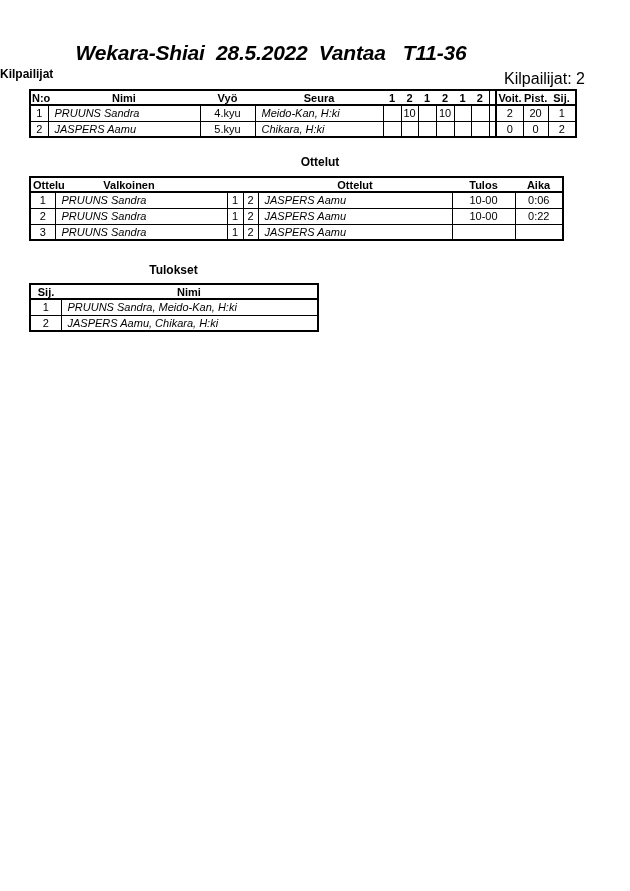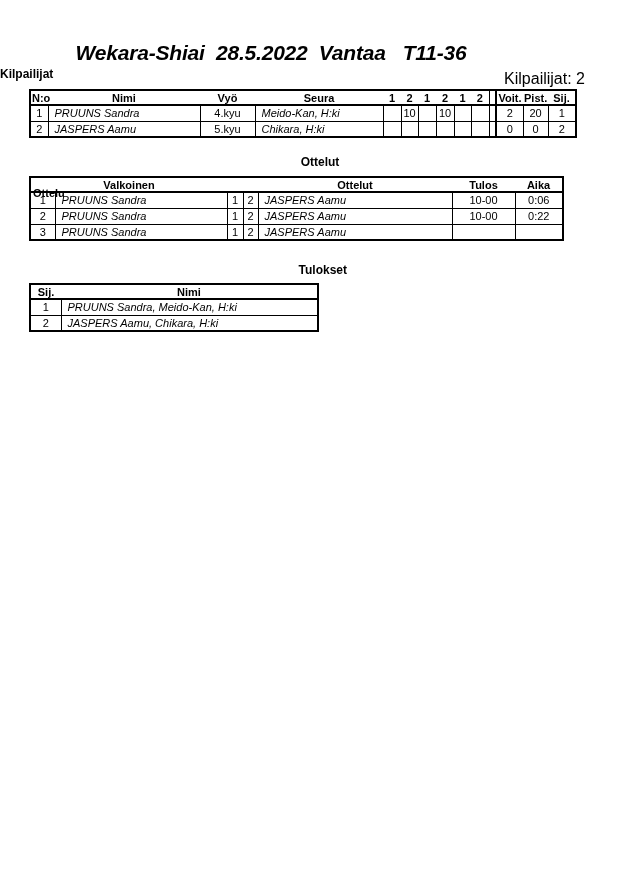--- a/index.html
+++ b/index.html
@@ -13,21 +13,21 @@
   .page { position: relative; width: 630px; height: 891px; background: #ffffff; overflow: hidden; }
 
   .title {
     position: absolute; top: 41px; left: 0; width: 542px;
     text-align: center; font-size: 21px; font-weight: bold;
     white-space: pre; letter-spacing: -0.2px; font-style: italic;
   }
   .sec-label { position: absolute; font-size: 12px; font-weight: bold; }
   .lbl-kilpailijat { top: 67px; left: 0; width: 540px; text-align: left; }
   .lbl-ottelut     { top: 155px; left: 16px; width: 608px; text-align: center; }
-  .lbl-tulokset    { top: 263px; left: 0; width: 347px; text-align: right; }
+  .lbl-tulokset    { top: 263px; left: 0; width: 347px; text-align: center; }
   .count-label { position: absolute; top: 70px; right: 45px; font-size: 16px; font-weight: normal; text-align: center; }
 
   table {
     position: absolute; border-collapse: collapse; table-layout: fixed;
     font-size: 11px; background: #ffffff; border: 2px solid #000000;
   }
   .t1 { top: 89px;  left: 29px; width: 546px; }
   .t2 { top: 176px; left: 29px; width: 533px; }
   .t3 { top: 283px; left: 29px; width: 288px; }
 
@@ -40,21 +40,21 @@
     border: 1px solid #000000;
     height: 16px; padding: 0 1px; text-align: center;
     white-space: nowrap; overflow: hidden;
   }
   td.name { text-align: left; padding-left: 6px; font-style: italic; }
   th.left { text-align: left; padding-left: 1px; }
   th.gap  { border-left: 1px solid #000000; }
   td.gap  { border-left: 1px solid #000000; border-right: none; }
   th.thick, td.thick { border-left: 2px solid #000000; }
   th.rel { position: relative; }
-  .abs-left { position: absolute; left: 2px; top: 8px; height: 100%; display: flex; align-items: center; }
+  .abs-left { position: absolute; left: 2px; top: 0; height: 100%; display: flex; align-items: center; }
 </style>
 </head>
 <body>
 
 <div class="page">
 
   <div class="title">Wekara-Shiai  28.5.2022  Vantaa   T11-36</div>
 
   <div class="sec-label lbl-kilpailijat">Kilpailijat</div>
   <div class="count-label">Kilpailijat: 2</div>

